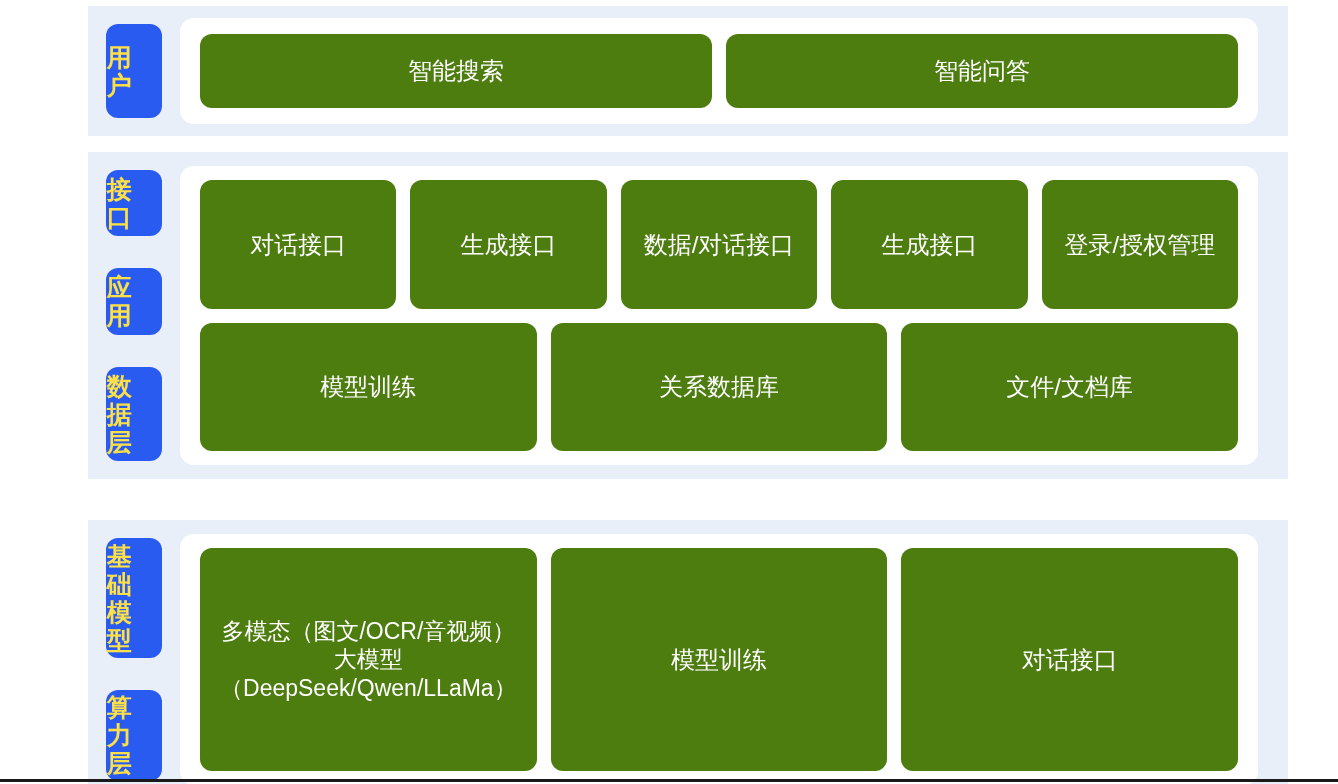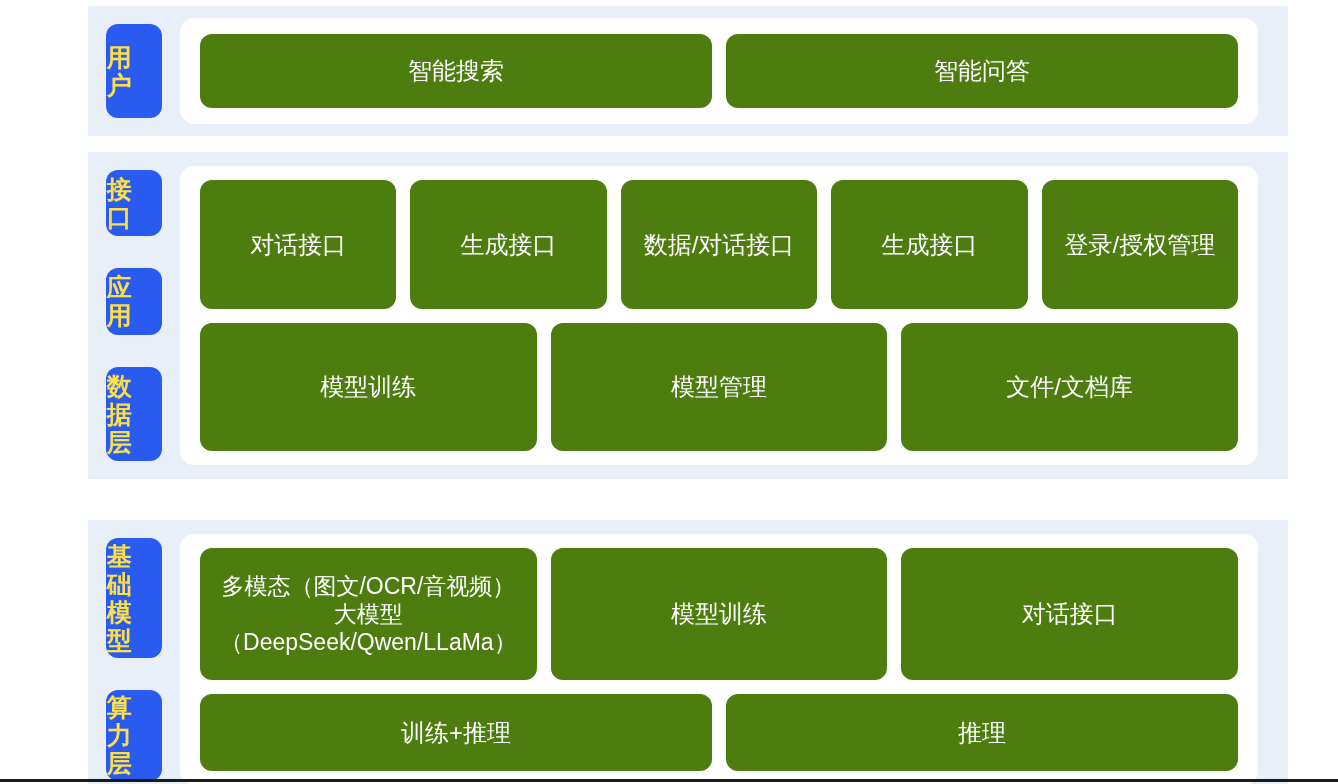--- a/index.html
+++ b/index.html
@@ -128,21 +128,21 @@
         <div class="box">对话接口</div>
         <div class="box">生成接口</div>
         <div class="box">数据/对话接口</div>
         <div class="box">生成接口</div>
         <div class="box">登录/授权管理</div>
       </div>
 
 
       <div class="row">
         <div class="box">模型训练</div>
-        <div class="box">模型管理</div>
+        <div class="box">关系数据库</div>
         <div class="box">文件/文档库</div>
       </div>
 
     </div>
   </div>
 
   <div class="band s3">
     <div class="tagcol">
       <div class="tagwrap first">
         <div class="tag">
@@ -161,22 +161,18 @@
         <div class="box two-line">
           <div>
             <div>多模态（图文/OCR/音视频）</div>
             <div>大模型（DeepSeek/Qwen/LLaMa）</div>
           </div>
         </div>
         <div class="box">模型训练</div>
         <div class="box">对话接口</div>
       </div>
 
-      <div class="row">
-        <div class="box">训练+推理</div>
-        <div class="box">推理</div>
-      </div>
 
     </div>
   </div>
 
   <div class="bottomrule"></div>
 </div>
 
 </body></html>

